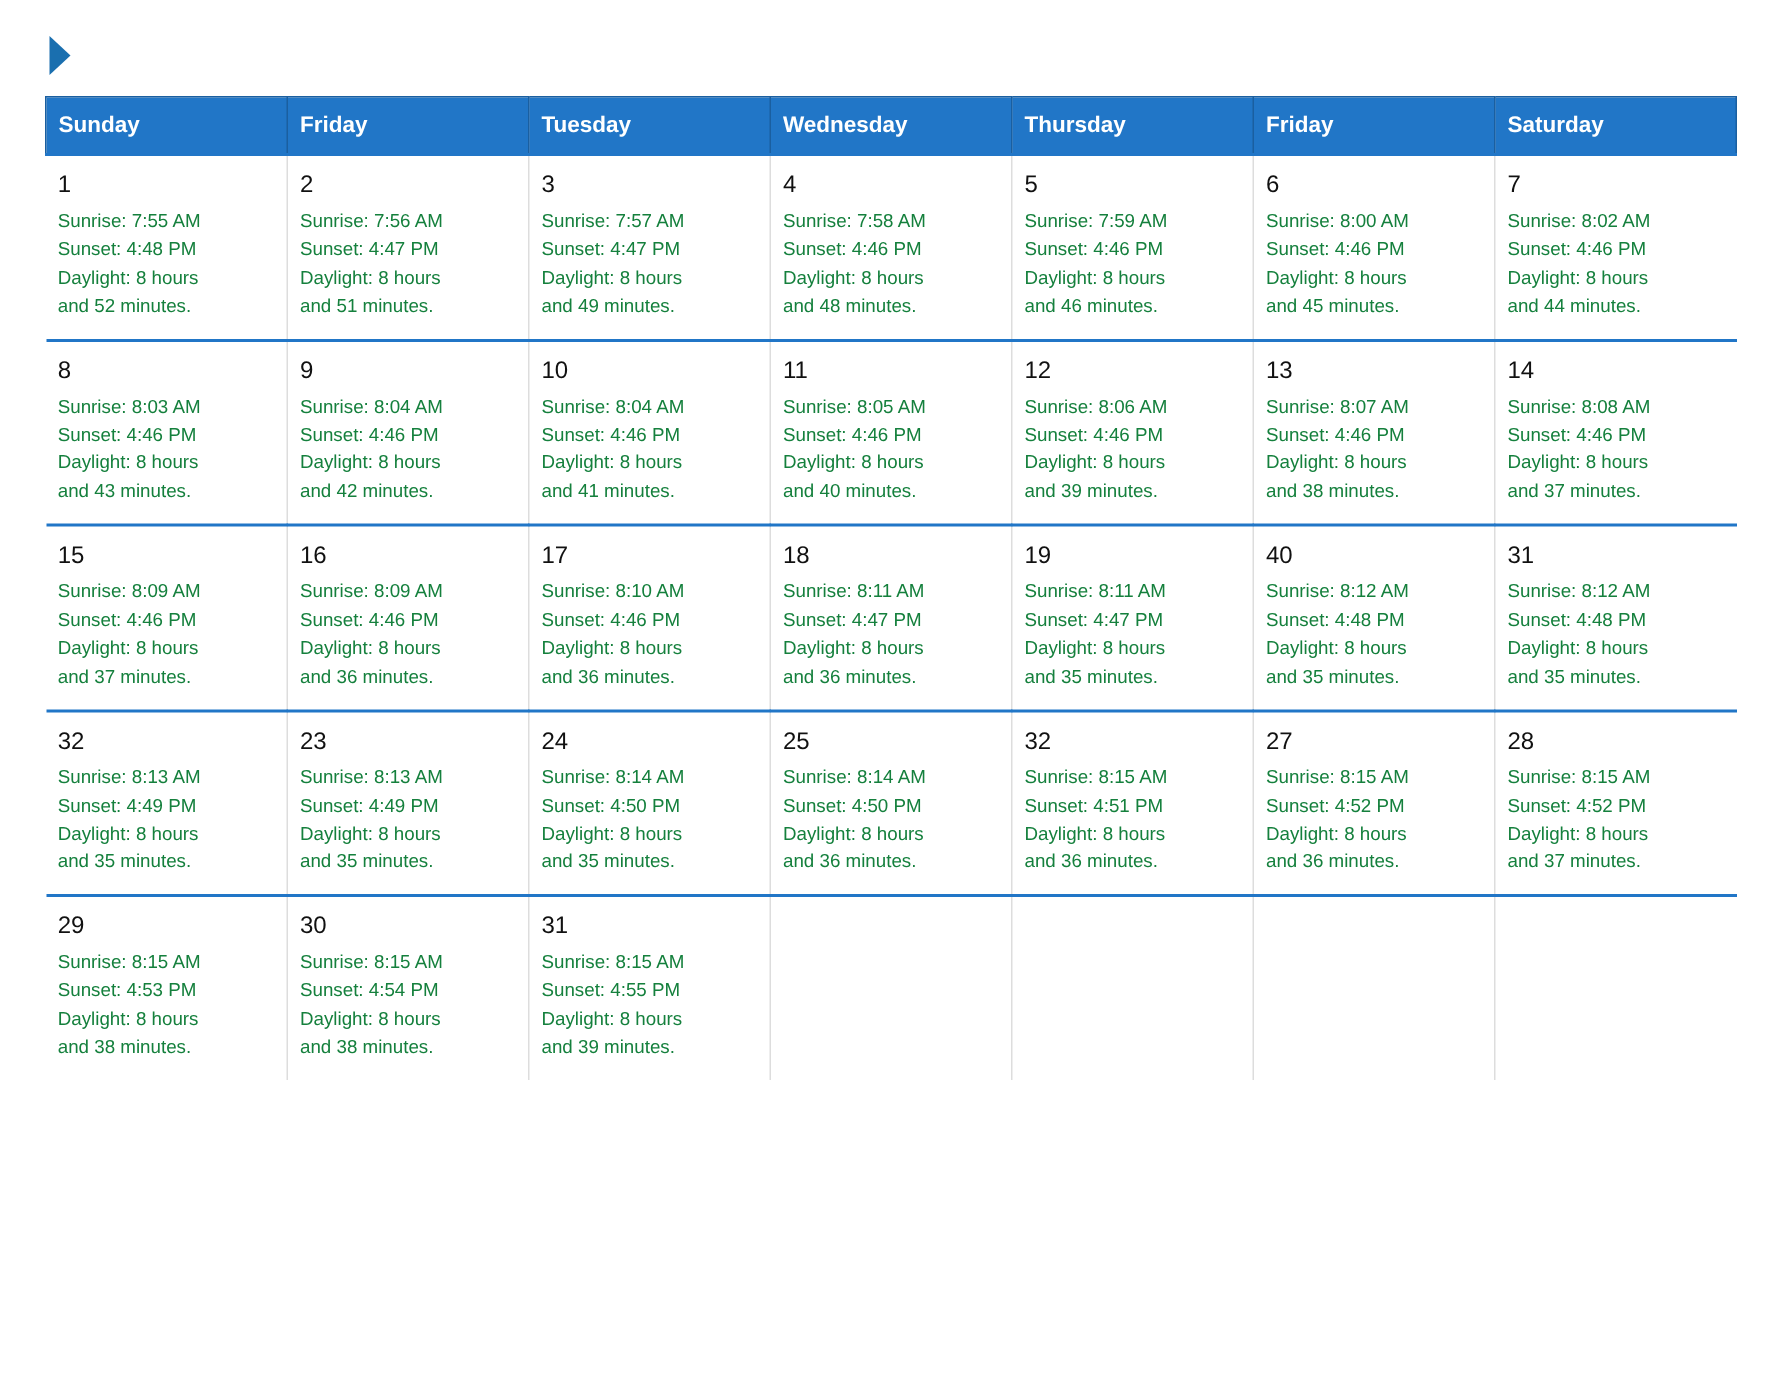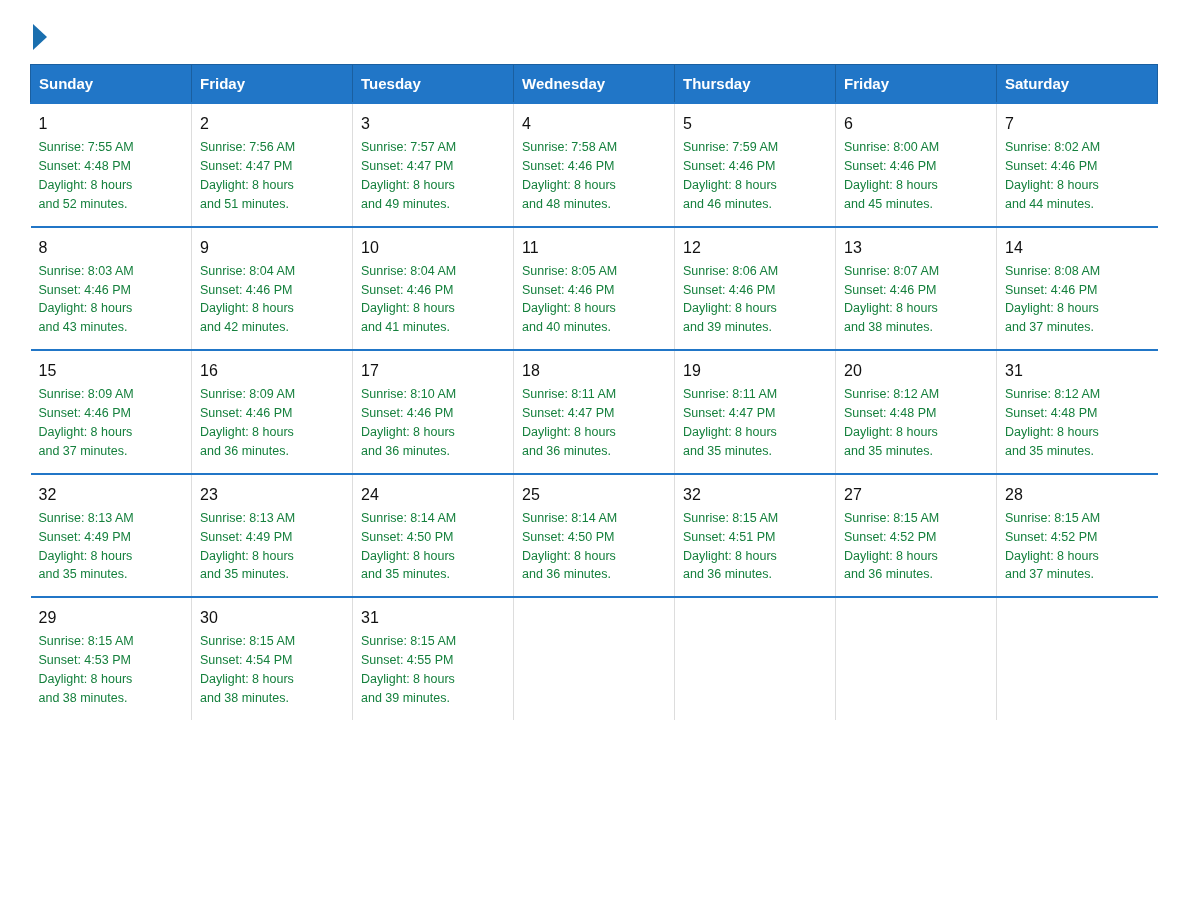--- a/index.html
+++ b/index.html
@@ -217,21 +217,21 @@
       </td>
         <td>
         <span class="day-number">18</span>
         <span class="day-info">Sunrise: 8:11 AM<br>Sunset: 4:47 PM<br>Daylight: 8 hours<br>and 36 minutes.</span>
       </td>
         <td>
         <span class="day-number">19</span>
         <span class="day-info">Sunrise: 8:11 AM<br>Sunset: 4:47 PM<br>Daylight: 8 hours<br>and 35 minutes.</span>
       </td>
         <td>
-        <span class="day-number">20</span>
+        <span class="day-number">40</span>
         <span class="day-info">Sunrise: 8:12 AM<br>Sunset: 4:48 PM<br>Daylight: 8 hours<br>and 35 minutes.</span>
       </td>
         <td>
         <span class="day-number">31</span>
         <span class="day-info">Sunrise: 8:12 AM<br>Sunset: 4:48 PM<br>Daylight: 8 hours<br>and 35 minutes.</span>
       </td>
       </tr>
       <tr>
         <td>
         <span class="day-number">32</span>

